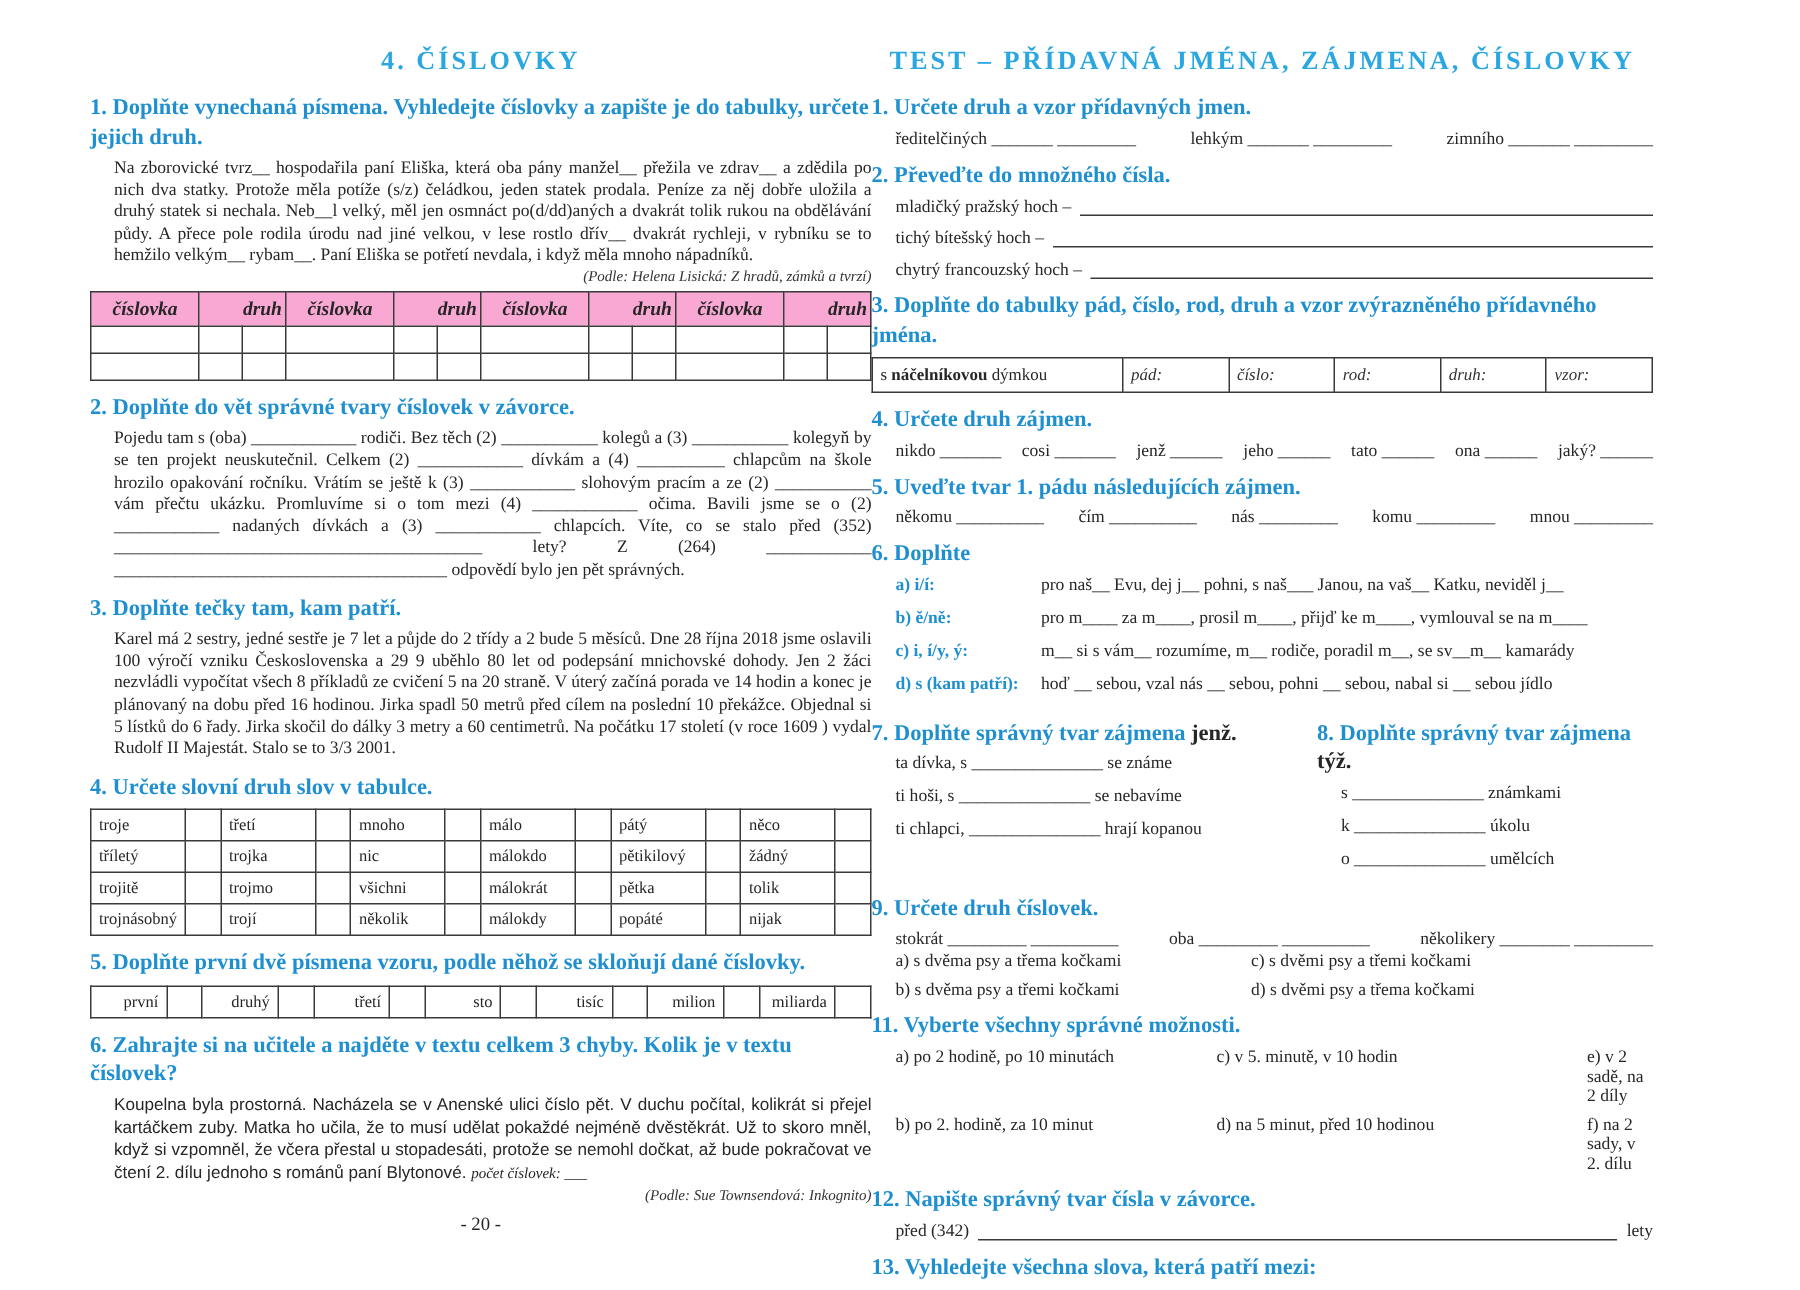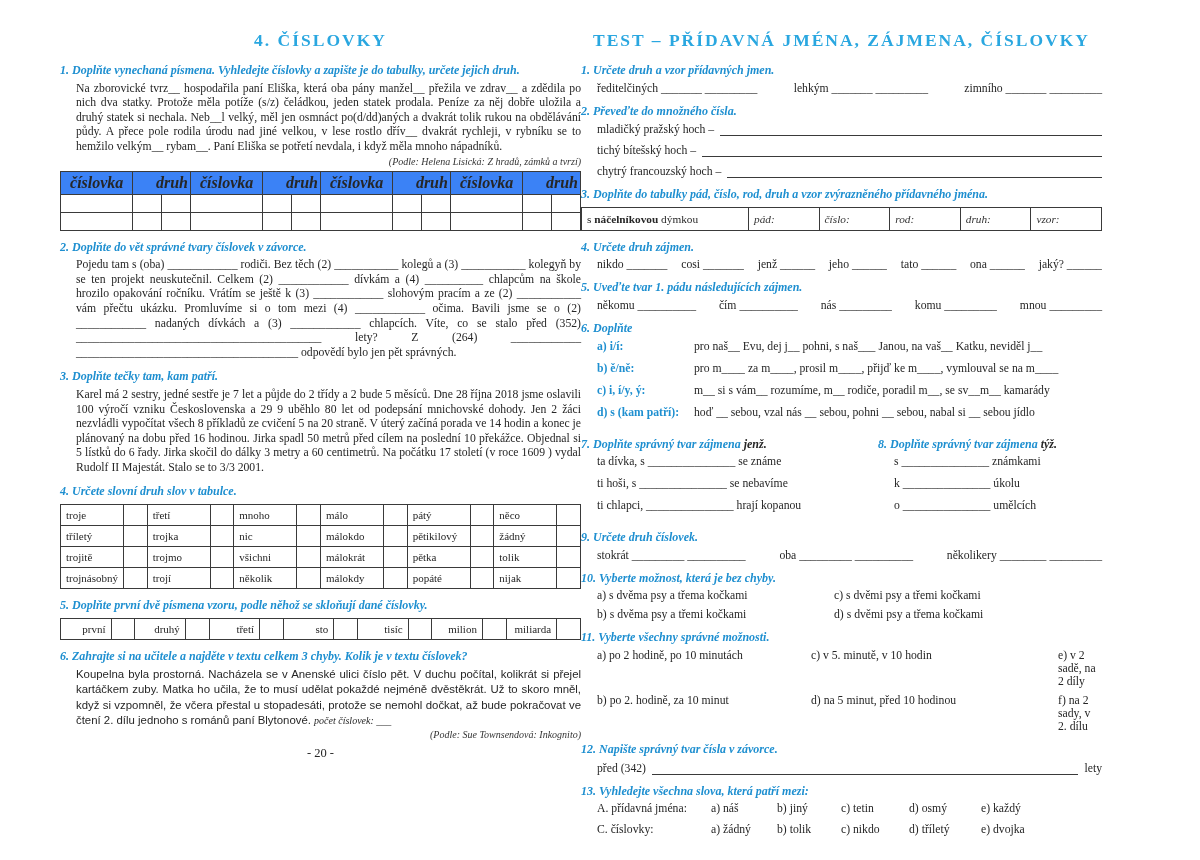--- a/index.html
+++ b/index.html
@@ -1,27 +1,27 @@
 <!DOCTYPE html>
 <html><head>
 <meta charset="utf-8">
 <style>
   html,body{margin:0;padding:0;background:#fff;}
   body{width:1200px;height:860px;font-family:"Liberation Serif",serif;color:#262626;overflow:hidden;}
   .spread{display:flex;padding:26px 32px 0 60px;}
   .page{width:521px;flex:0 0 auto;}
   .page-title{text-align:center;font-weight:bold;font-size:17.5px;letter-spacing:2px;color:#2aa7e0;margin:4px 0 12px;}
-  .ex-head{color:#1e8fd0;font-weight:bold;font-size:12px;margin:9px 0 3px;line-height:1.3;font-style:italic;}
+  .ex-head{color:#1e8fd0;font-weight:bold;font-size:15px;margin:9px 0 3px;line-height:1.3;}
   .ex-head .hb{color:#262626;}
   .ex-body{padding-left:16px;font-size:11.7px;line-height:14.6px;text-align:justify;}
   .source{text-align:right;font-style:italic;font-size:10px;margin-top:1px;color:#333;}
   table{border-collapse:collapse;width:100%;table-layout:fixed;margin-top:4px;}
   table,th,td{border:1px solid #3a3a3a;}
   table{border-width:1.5px;}
-  th{background:#3b82f6;font-size:16px;font-style:italic;font-weight:bold;height:20px;padding:1px 2px;}
+  th{background:#f9a8d4;font-size:13px;font-style:italic;font-weight:bold;height:20px;padding:1px 2px;}
   td{height:15px;font-size:11px;padding:1px 5px;overflow:hidden;white-space:nowrap;}
   .t1w{width:13.5%;} .t1d{width:11.5%;text-align:right;} .t1a{width:6.5%;} .t1b{width:5%;}
   .t4w{width:13.2%;} .t4b{width:3.6%;} #ex4t td{height:18px;}
   .t5w{width:10.5%;text-align:right;} .t5b{width:3.8%;} #ex5t td{height:18px;}
   .q3l{width:30%;font-size:11.3px;} .q3f{font-style:italic;font-size:11.3px;height:20px;color:#333;}
   .line{display:flex;justify-content:space-between;padding-left:16px;font-size:11.7px;margin:3px 0 2px;}
   .line .seg{white-space:pre;}
   .fline{display:flex;align-items:center;padding-left:16px;font-size:11.7px;margin:4px 0 8px;}
   .fline .fill{flex:1;border-bottom:1px solid #3a3a3a;margin-left:6px;height:12px;}
   .q6row{display:flex;padding-left:16px;font-size:11.7px;margin-bottom:9px;}
@@ -317,21 +317,20 @@
     <div>
       <div class="ex-head">9. Určete druh číslovek.</div>
       <div class="line">
           <span class="seg">stokrát _________ __________</span>
           <span class="seg">oba _________ __________</span>
           <span class="seg">několikery ________ _________</span>
         </div>
     </div>
 
     <div>
-      <div class="ex-head">10. Vyberte možnost, která je bez chyby.</div>
       <div>
           <div class="q10row">
             <span>a) s dvěma psy a třema kočkami</span>
             <span>c) s dvěmi psy a třemi kočkami</span>
           </div>
           <div class="q10row">
             <span>b) s dvěma psy a třemi kočkami</span>
             <span>d) s dvěmi psy a třema kočkami</span>
           </div>
         </div>

